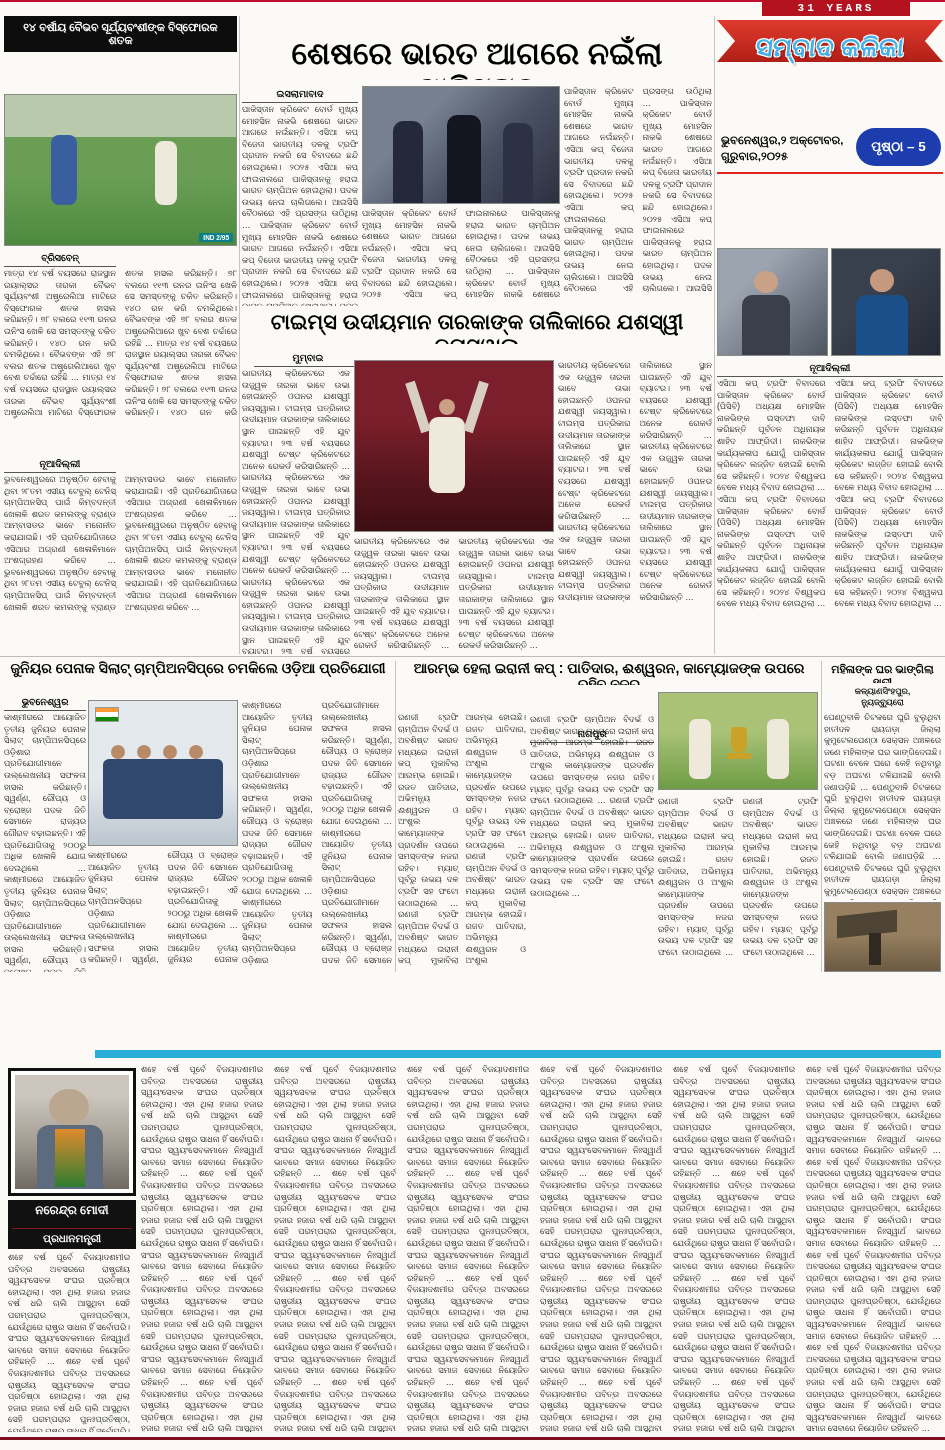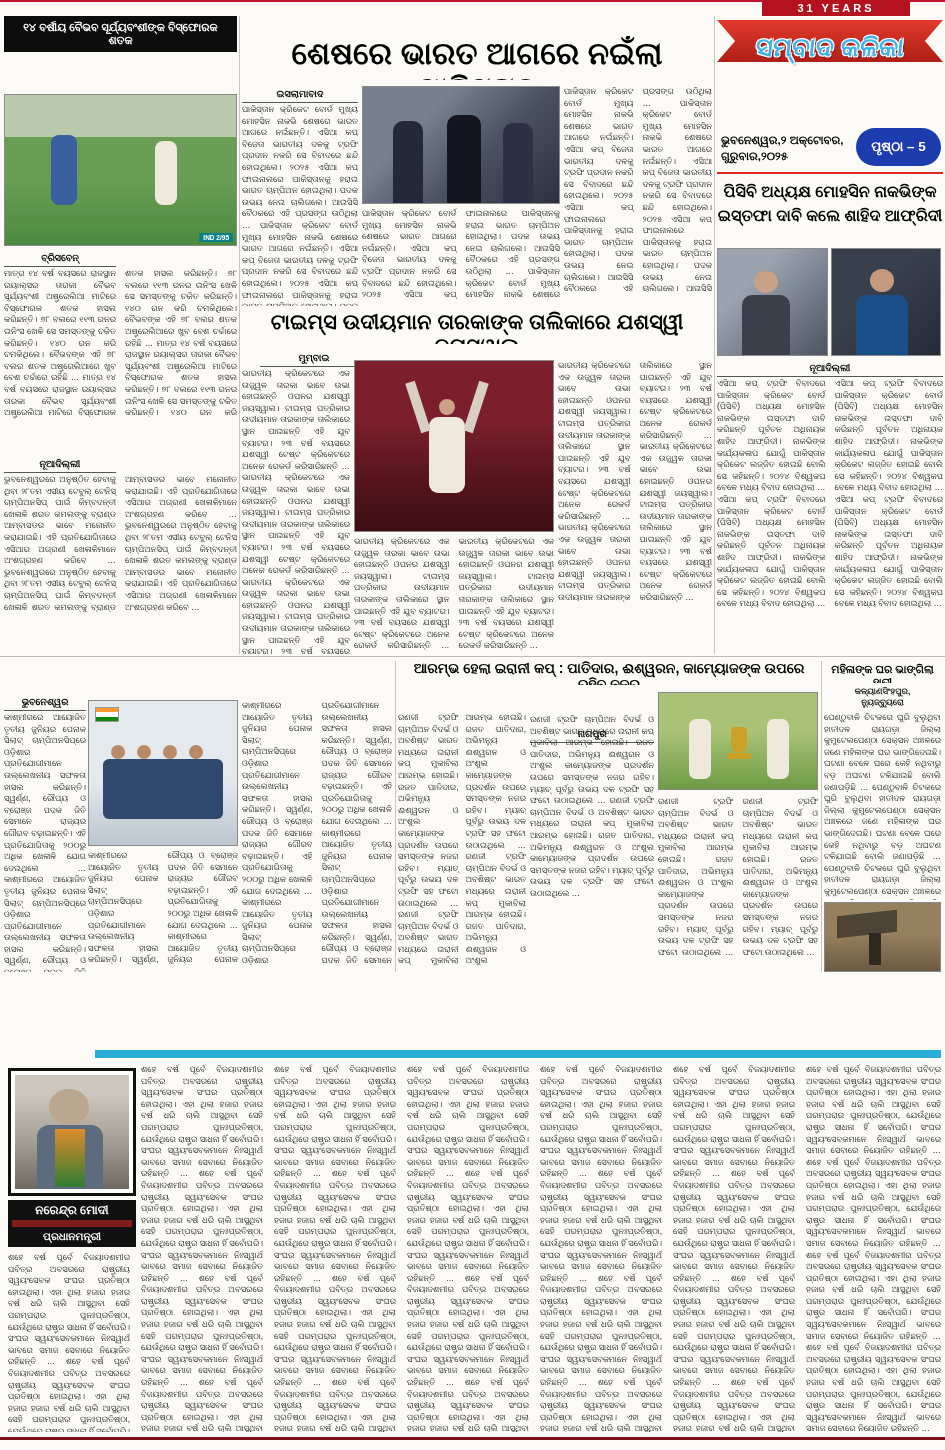--- a/index.html
+++ b/index.html
@@ -35,21 +35,21 @@
   .dateline { font-size:11.5px; font-weight:700; line-height:1.4; color:#000; }
   .badge { background:#1d3cae; border-radius:19px; color:#fff; font-weight:700; font-size:13.5px;
            display:flex; align-items:center; justify-content:center; }
   .red-rule { background:#e3251d; }
   .banner { border:5px solid #2fa12f; background:#d8edf7; display:flex; align-items:center; justify-content:center;
             font-weight:800; font-size:44px; letter-spacing:6px; color:#0a0a0a; overflow:hidden; }
   .cyan-bar { background:#29aed8; }
   .modi-frame { border:3px solid #111; background:#fff; padding:4px; }
   .modi-photo { width:100%; height:100%; background:linear-gradient(180deg,#cdc6be 0 18%,#a39c93 60%,#6f6962 100%); position:relative; }
   .modi-caption { background:#111; color:#fff; text-align:center; font-weight:700; padding:3px 4px 4px; }
-  .modi-caption .nm { font-size:12px; border-bottom:7px solid #7f1d1d; padding-bottom:3px; margin-bottom:3px; }
+  .modi-caption .nm { font-size:12px; border-bottom:1px solid #7f1d1d; padding-bottom:11px; margin-bottom:3px; }
   .modi-caption .rl { font-size:10.5px; }
   .bottom-rule { background:#7d0f1f; }
 </style>
 </head>
 <body>
 
 <div class="page">
 
   <div class="abs" style="left:0;top:6;width:945px;height:2px;background:#c01030;"></div>
 
@@ -72,57 +72,57 @@
   <div class="abs body" style="left:242px;top:104px;width:116px;height:202px;">ପାକିସ୍ତାନ କ୍ରିକେଟ ବୋର୍ଡ ମୁଖ୍ୟ ମୋହସିନ ନାକଭି ଶେଷରେ ଭାରତ ଆଗରେ ନଇଁଛନ୍ତି। ଏସିଆ କପ୍ ବିଜେତା ଭାରତୀୟ ଦଳକୁ ଟ୍ରଫି ପ୍ରଦାନ ନକରି ସେ ବିବାଦରେ ଛନ୍ଦି ହୋଇଥିଲେ। ୨୦୨୫ ଏସିଆ କପ୍ ଫାଇନାଲରେ ପାକିସ୍ତାନକୁ ହରାଇ ଭାରତ ଚାମ୍ପିଅନ ହୋଇଥିଲା। ପଦକ ଉଭୟ ନେଇ ଚାଲିଗଲେ। ଆଇସିସି ବୈଠକରେ ଏହି ପ୍ରସଙ୍ଗ ଉଠିଥିଲା … ପାକିସ୍ତାନ କ୍ରିକେଟ ବୋର୍ଡ ମୁଖ୍ୟ ମୋହସିନ ନାକଭି ଶେଷରେ ଭାରତ ଆଗରେ ନଇଁଛନ୍ତି। ଏସିଆ କପ୍ ବିଜେତା ଭାରତୀୟ ଦଳକୁ ଟ୍ରଫି ପ୍ରଦାନ ନକରି ସେ ବିବାଦରେ ଛନ୍ଦି ହୋଇଥିଲେ। ୨୦୨୫ ଏସିଆ କପ୍ ଫାଇନାଲରେ ପାକିସ୍ତାନକୁ ହରାଇ ଭାରତ ଚାମ୍ପିଅନ ହୋଇଥିଲା। ପଦକ ଉଭୟ ନେଇ ଚାଲିଗଲେ। ଆଇସିସି ବୈଠକରେ ଏହି ପ୍ରସଙ୍ଗ ଉଠିଥିଲା …</div>
   <div class="abs ph" style="left:362px;top:86px;width:198px;height:118px;background:linear-gradient(135deg,#76808f 0 30%,#4a5163 60%,#2c3140 100%);">
     <div class="figure" style="left:30px;top:34px;width:30px;height:84px;background:#23283a;border-radius:10px 10px 0 0;"></div>
     <div class="figure" style="left:84px;top:28px;width:34px;height:90px;background:#14161f;border-radius:10px 10px 0 0;"></div>
     <div class="figure" style="left:140px;top:36px;width:30px;height:82px;background:#2d3145;border-radius:10px 10px 0 0;"></div>
   </div>
   <div class="abs body c2" style="left:564px;top:86px;width:148px;height:220px;">ପାକିସ୍ତାନ କ୍ରିକେଟ ବୋର୍ଡ ମୁଖ୍ୟ ମୋହସିନ ନାକଭି ଶେଷରେ ଭାରତ ଆଗରେ ନଇଁଛନ୍ତି। ଏସିଆ କପ୍ ବିଜେତା ଭାରତୀୟ ଦଳକୁ ଟ୍ରଫି ପ୍ରଦାନ ନକରି ସେ ବିବାଦରେ ଛନ୍ଦି ହୋଇଥିଲେ। ୨୦୨୫ ଏସିଆ କପ୍ ଫାଇନାଲରେ ପାକିସ୍ତାନକୁ ହରାଇ ଭାରତ ଚାମ୍ପିଅନ ହୋଇଥିଲା। ପଦକ ଉଭୟ ନେଇ ଚାଲିଗଲେ। ଆଇସିସି ବୈଠକରେ ଏହି ପ୍ରସଙ୍ଗ ଉଠିଥିଲା … ପାକିସ୍ତାନ କ୍ରିକେଟ ବୋର୍ଡ ମୁଖ୍ୟ ମୋହସିନ ନାକଭି ଶେଷରେ ଭାରତ ଆଗରେ ନଇଁଛନ୍ତି। ଏସିଆ କପ୍ ବିଜେତା ଭାରତୀୟ ଦଳକୁ ଟ୍ରଫି ପ୍ରଦାନ ନକରି ସେ ବିବାଦରେ ଛନ୍ଦି ହୋଇଥିଲେ। ୨୦୨୫ ଏସିଆ କପ୍ ଫାଇନାଲରେ ପାକିସ୍ତାନକୁ ହରାଇ ଭାରତ ଚାମ୍ପିଅନ ହୋଇଥିଲା। ପଦକ ଉଭୟ ନେଇ ଚାଲିଗଲେ। ଆଇସିସି ବୈଠକରେ ଏହି ପ୍ରସଙ୍ଗ ଉଠିଥିଲା … ପାକିସ୍ତାନ କ୍ରିକେଟ ବୋର୍ଡ ମୁଖ୍ୟ ମୋହସିନ ନାକଭି ଶେଷରେ ଭାରତ ଆଗରେ ନଇଁଛନ୍ତି। ଏସିଆ କପ୍ ବିଜେତା ଭାରତୀୟ ଦଳକୁ ଟ୍ରଫି ପ୍ରଦାନ ନକରି ସେ ବିବାଦରେ ଛନ୍ଦି ହୋଇଥିଲେ। ୨୦୨୫ ଏସିଆ କପ୍ ଫାଇନାଲରେ ପାକିସ୍ତାନକୁ ହରାଇ ଭାରତ ଚାମ୍ପିଅନ ହୋଇଥିଲା। ପଦକ ଉଭୟ ନେଇ ଚାଲିଗଲେ। ଆଇସିସି ବୈଠକରେ ଏହି ପ୍ରସଙ୍ଗ ଉଠିଥିଲା …</div>
   <div class="abs body c2" style="left:362px;top:208px;width:198px;height:98px;">ପାକିସ୍ତାନ କ୍ରିକେଟ ବୋର୍ଡ ମୁଖ୍ୟ ମୋହସିନ ନାକଭି ଶେଷରେ ଭାରତ ଆଗରେ ନଇଁଛନ୍ତି। ଏସିଆ କପ୍ ବିଜେତା ଭାରତୀୟ ଦଳକୁ ଟ୍ରଫି ପ୍ରଦାନ ନକରି ସେ ବିବାଦରେ ଛନ୍ଦି ହୋଇଥିଲେ। ୨୦୨୫ ଏସିଆ କପ୍ ଫାଇନାଲରେ ପାକିସ୍ତାନକୁ ହରାଇ ଭାରତ ଚାମ୍ପିଅନ ହୋଇଥିଲା। ପଦକ ଉଭୟ ନେଇ ଚାଲିଗଲେ। ଆଇସିସି ବୈଠକରେ ଏହି ପ୍ରସଙ୍ଗ ଉଠିଥିଲା … ପାକିସ୍ତାନ କ୍ରିକେଟ ବୋର୍ଡ ମୁଖ୍ୟ ମୋହସିନ ନାକଭି ଶେଷରେ ଭାରତ ଆଗରେ ନଇଁଛନ୍ତି। ଏସିଆ କପ୍ ବିଜେତା ଭାରତୀୟ ଦଳକୁ ଟ୍ରଫି ପ୍ରଦାନ ନକରି ସେ ବିବାଦରେ ଛନ୍ଦି ହୋଇଥିଲେ। ୨୦୨୫ ଏସିଆ କପ୍ ଫାଇନାଲରେ ପାକିସ୍ତାନକୁ ହରାଇ ଭାରତ ଚାମ୍ପିଅନ ହୋଇଥିଲା। ପଦକ ଉଭୟ ନେଇ ଚାଲିଗଲେ। ଆଇସିସି ବୈଠକରେ ଏହି ପ୍ରସଙ୍ଗ ଉଠିଥିଲା …</div>
 
   <div class="abs hl" style="left:242px;top:310px;width:470px;height:34px;font-size:21px;">ଟାଇମ୍ସ ଉଦୀୟମାନ ତାରକାଙ୍କ ତାଲିକାରେ ଯଶସ୍ୱୀ ଜୟସ୍ୱାଲ</div>
-  <div class="abs byline" style="left:260px;top:352px;width:108px;">ମୁମ୍ବାଇ</div>
+  <div class="abs byline" style="left:254px;top:352px;width:108px;">ମୁମ୍ବାଇ</div>
   <div class="abs body" style="left:242px;top:368px;width:108px;height:286px;">ଭାରତୀୟ କ୍ରିକେଟରେ ଏକ ଉଜ୍ଜ୍ୱଳ ତାରକା ଭାବେ ଉଭା ହୋଇଛନ୍ତି ଓପନର ଯଶସ୍ୱୀ ଜୟସ୍ୱାଲ। ଟାଇମ୍ସ ପତ୍ରିକାର ଉଦୀୟମାନ ତାରକାଙ୍କ ତାଲିକାରେ ସ୍ଥାନ ପାଇଛନ୍ତି ଏହି ଯୁବ ବ୍ୟାଟର। ୨୩ ବର୍ଷ ବୟସରେ ଯଶସ୍ୱୀ ଟେଷ୍ଟ କ୍ରିକେଟରେ ଅନେକ ରେକର୍ଡ କରିସାରିଛନ୍ତି … ଭାରତୀୟ କ୍ରିକେଟରେ ଏକ ଉଜ୍ଜ୍ୱଳ ତାରକା ଭାବେ ଉଭା ହୋଇଛନ୍ତି ଓପନର ଯଶସ୍ୱୀ ଜୟସ୍ୱାଲ। ଟାଇମ୍ସ ପତ୍ରିକାର ଉଦୀୟମାନ ତାରକାଙ୍କ ତାଲିକାରେ ସ୍ଥାନ ପାଇଛନ୍ତି ଏହି ଯୁବ ବ୍ୟାଟର। ୨୩ ବର୍ଷ ବୟସରେ ଯଶସ୍ୱୀ ଟେଷ୍ଟ କ୍ରିକେଟରେ ଅନେକ ରେକର୍ଡ କରିସାରିଛନ୍ତି … ଭାରତୀୟ କ୍ରିକେଟରେ ଏକ ଉଜ୍ଜ୍ୱଳ ତାରକା ଭାବେ ଉଭା ହୋଇଛନ୍ତି ଓପନର ଯଶସ୍ୱୀ ଜୟସ୍ୱାଲ। ଟାଇମ୍ସ ପତ୍ରିକାର ଉଦୀୟମାନ ତାରକାଙ୍କ ତାଲିକାରେ ସ୍ଥାନ ପାଇଛନ୍ତି ଏହି ଯୁବ ବ୍ୟାଟର। ୨୩ ବର୍ଷ ବୟସରେ ଯଶସ୍ୱୀ ଟେଷ୍ଟ କ୍ରିକେଟରେ ଅନେକ ରେକର୍ଡ କରିସାରିଛନ୍ତି …</div>
   <div class="abs ph" style="left:354px;top:360px;width:200px;height:172px;background:linear-gradient(180deg,#7a1f2b 0 35%,#57151d 70%,#3c0e13 100%);">
     <div class="figure" style="left:84px;top:38px;width:16px;height:16px;border-radius:50%;background:#caa186;"></div>
     <div class="figure" style="left:74px;top:56px;width:36px;height:76px;border-radius:9px;"></div>
     <div class="figure" style="left:58px;top:20px;width:10px;height:52px;background:#d8cfc2;transform:rotate(-18deg);"></div>
     <div class="figure" style="left:116px;top:20px;width:10px;height:52px;background:#d8cfc2;transform:rotate(18deg);"></div>
   </div>
   <div class="abs body c2" style="left:558px;top:360px;width:154px;height:294px;">ଭାରତୀୟ କ୍ରିକେଟରେ ଏକ ଉଜ୍ଜ୍ୱଳ ତାରକା ଭାବେ ଉଭା ହୋଇଛନ୍ତି ଓପନର ଯଶସ୍ୱୀ ଜୟସ୍ୱାଲ। ଟାଇମ୍ସ ପତ୍ରିକାର ଉଦୀୟମାନ ତାରକାଙ୍କ ତାଲିକାରେ ସ୍ଥାନ ପାଇଛନ୍ତି ଏହି ଯୁବ ବ୍ୟାଟର। ୨୩ ବର୍ଷ ବୟସରେ ଯଶସ୍ୱୀ ଟେଷ୍ଟ କ୍ରିକେଟରେ ଅନେକ ରେକର୍ଡ କରିସାରିଛନ୍ତି … ଭାରତୀୟ କ୍ରିକେଟରେ ଏକ ଉଜ୍ଜ୍ୱଳ ତାରକା ଭାବେ ଉଭା ହୋଇଛନ୍ତି ଓପନର ଯଶସ୍ୱୀ ଜୟସ୍ୱାଲ। ଟାଇମ୍ସ ପତ୍ରିକାର ଉଦୀୟମାନ ତାରକାଙ୍କ ତାଲିକାରେ ସ୍ଥାନ ପାଇଛନ୍ତି ଏହି ଯୁବ ବ୍ୟାଟର। ୨୩ ବର୍ଷ ବୟସରେ ଯଶସ୍ୱୀ ଟେଷ୍ଟ କ୍ରିକେଟରେ ଅନେକ ରେକର୍ଡ କରିସାରିଛନ୍ତି … ଭାରତୀୟ କ୍ରିକେଟରେ ଏକ ଉଜ୍ଜ୍ୱଳ ତାରକା ଭାବେ ଉଭା ହୋଇଛନ୍ତି ଓପନର ଯଶସ୍ୱୀ ଜୟସ୍ୱାଲ। ଟାଇମ୍ସ ପତ୍ରିକାର ଉଦୀୟମାନ ତାରକାଙ୍କ ତାଲିକାରେ ସ୍ଥାନ ପାଇଛନ୍ତି ଏହି ଯୁବ ବ୍ୟାଟର। ୨୩ ବର୍ଷ ବୟସରେ ଯଶସ୍ୱୀ ଟେଷ୍ଟ କ୍ରିକେଟରେ ଅନେକ ରେକର୍ଡ କରିସାରିଛନ୍ତି …</div>
   <div class="abs body c2" style="left:354px;top:536px;width:200px;height:118px;">ଭାରତୀୟ କ୍ରିକେଟରେ ଏକ ଉଜ୍ଜ୍ୱଳ ତାରକା ଭାବେ ଉଭା ହୋଇଛନ୍ତି ଓପନର ଯଶସ୍ୱୀ ଜୟସ୍ୱାଲ। ଟାଇମ୍ସ ପତ୍ରିକାର ଉଦୀୟମାନ ତାରକାଙ୍କ ତାଲିକାରେ ସ୍ଥାନ ପାଇଛନ୍ତି ଏହି ଯୁବ ବ୍ୟାଟର। ୨୩ ବର୍ଷ ବୟସରେ ଯଶସ୍ୱୀ ଟେଷ୍ଟ କ୍ରିକେଟରେ ଅନେକ ରେକର୍ଡ କରିସାରିଛନ୍ତି … ଭାରତୀୟ କ୍ରିକେଟରେ ଏକ ଉଜ୍ଜ୍ୱଳ ତାରକା ଭାବେ ଉଭା ହୋଇଛନ୍ତି ଓପନର ଯଶସ୍ୱୀ ଜୟସ୍ୱାଲ। ଟାଇମ୍ସ ପତ୍ରିକାର ଉଦୀୟମାନ ତାରକାଙ୍କ ତାଲିକାରେ ସ୍ଥାନ ପାଇଛନ୍ତି ଏହି ଯୁବ ବ୍ୟାଟର। ୨୩ ବର୍ଷ ବୟସରେ ଯଶସ୍ୱୀ ଟେଷ୍ଟ କ୍ରିକେଟରେ ଅନେକ ରେକର୍ଡ କରିସାରିଛନ୍ତି …</div>
 
   <div class="abs rule-v" style="left:714px;top:16px;height:638px;"></div>
 
-  <div class="abs years-bar" style="left:762px;top:0;width:148px;height:16px;">31 YEARS</div>
+  <div class="abs years-bar" style="left:762px;top:0;width:148px;height:16px;font-family:Liberation Mono, monospace;">31 YEARS</div>
   <div class="abs ribbon" style="left:717px;top:20px;width:226px;height:42px;"></div>
   <div class="abs logo-script" style="left:717px;top:32px;width:226px;">ସମ୍ବାଦ କଳିକା</div>
   <div class="abs dateline" style="left:721px;top:132px;width:132px;">
     <div>ଭୁବନେଶ୍ୱର,୨ ଅକ୍ଟୋବର,</div>
     <div>ଗୁରୁବାର,୨୦୨୫</div>
   </div>
   <div class="abs badge" style="left:856px;top:128px;width:85px;height:38px;">ପୃଷ୍ଠା – 5</div>
   <div class="abs red-rule" style="left:717px;top:172px;width:226px;height:2px;"></div>
 
-  <div class="abs hl" style="left:717px;top:180px;width:226px;height:64px;font-size:16px;line-height:1.5;">ପିସିବି ଅଧ୍ୟକ୍ଷ ମୋହସିନ ନାକଭିଙ୍କ ଇସ୍ତଫା ଦାବି କଲେ ଶାହିଦ ଆଫ୍ରିଦୀ</div>
   <div class="abs ph" style="left:717px;top:248px;width:111px;height:108px;background:linear-gradient(135deg,#9aa3ae 0 30%,#6d7682 70%,#4d545e 100%);">
     <div class="figure" style="left:36px;top:22px;width:24px;height:22px;border-radius:50%;background:#c9a186;"></div>
     <div class="figure" style="left:24px;top:46px;width:48px;height:62px;background:#3a3f4a;border-radius:10px 10px 0 0;"></div>
   </div>
   <div class="abs ph" style="left:831px;top:248px;width:110px;height:108px;background:linear-gradient(135deg,#39404d 0 40%,#252b36 100%);">
     <div class="figure" style="left:38px;top:20px;width:24px;height:23px;border-radius:50%;background:#c4997e;"></div>
     <div class="figure" style="left:24px;top:46px;width:52px;height:62px;background:#1a4f8a;border-radius:10px 10px 0 0;"></div>
   </div>
   <div class="abs byline" style="left:717px;top:362px;width:226px;">ନୂଆଦିଲ୍ଲୀ</div>
   <div class="abs body c2" style="left:717px;top:378px;width:226px;height:276px;">ଏସିଆ କପ୍ ଟ୍ରଫି ବିବାଦରେ ପାକିସ୍ତାନ କ୍ରିକେଟ ବୋର୍ଡ (ପିସିବି) ଅଧ୍ୟକ୍ଷ ମୋହସିନ ନାକଭିଙ୍କ ଇସ୍ତଫା ଦାବି କରିଛନ୍ତି ପୂର୍ବତନ ଅଧିନାୟକ ଶାହିଦ ଆଫ୍ରିଦୀ। ନାକଭିଙ୍କ କାର୍ଯ୍ୟକଳାପ ଯୋଗୁଁ ପାକିସ୍ତାନ କ୍ରିକେଟ ଲଜ୍ଜିତ ହୋଇଛି ବୋଲି ସେ କହିଛନ୍ତି। ୨୦୨୪ ବିଶ୍ୱକପ ବେଳେ ମଧ୍ୟ ବିବାଦ ହୋଇଥିଲା … ଏସିଆ କପ୍ ଟ୍ରଫି ବିବାଦରେ ପାକିସ୍ତାନ କ୍ରିକେଟ ବୋର୍ଡ (ପିସିବି) ଅଧ୍ୟକ୍ଷ ମୋହସିନ ନାକଭିଙ୍କ ଇସ୍ତଫା ଦାବି କରିଛନ୍ତି ପୂର୍ବତନ ଅଧିନାୟକ ଶାହିଦ ଆଫ୍ରିଦୀ। ନାକଭିଙ୍କ କାର୍ଯ୍ୟକଳାପ ଯୋଗୁଁ ପାକିସ୍ତାନ କ୍ରିକେଟ ଲଜ୍ଜିତ ହୋଇଛି ବୋଲି ସେ କହିଛନ୍ତି। ୨୦୨୪ ବିଶ୍ୱକପ ବେଳେ ମଧ୍ୟ ବିବାଦ ହୋଇଥିଲା … ଏସିଆ କପ୍ ଟ୍ରଫି ବିବାଦରେ ପାକିସ୍ତାନ କ୍ରିକେଟ ବୋର୍ଡ (ପିସିବି) ଅଧ୍ୟକ୍ଷ ମୋହସିନ ନାକଭିଙ୍କ ଇସ୍ତଫା ଦାବି କରିଛନ୍ତି ପୂର୍ବତନ ଅଧିନାୟକ ଶାହିଦ ଆଫ୍ରିଦୀ। ନାକଭିଙ୍କ କାର୍ଯ୍ୟକଳାପ ଯୋଗୁଁ ପାକିସ୍ତାନ କ୍ରିକେଟ ଲଜ୍ଜିତ ହୋଇଛି ବୋଲି ସେ କହିଛନ୍ତି। ୨୦୨୪ ବିଶ୍ୱକପ ବେଳେ ମଧ୍ୟ ବିବାଦ ହୋଇଥିଲା … ଏସିଆ କପ୍ ଟ୍ରଫି ବିବାଦରେ ପାକିସ୍ତାନ କ୍ରିକେଟ ବୋର୍ଡ (ପିସିବି) ଅଧ୍ୟକ୍ଷ ମୋହସିନ ନାକଭିଙ୍କ ଇସ୍ତଫା ଦାବି କରିଛନ୍ତି ପୂର୍ବତନ ଅଧିନାୟକ ଶାହିଦ ଆଫ୍ରିଦୀ। ନାକଭିଙ୍କ କାର୍ଯ୍ୟକଳାପ ଯୋଗୁଁ ପାକିସ୍ତାନ କ୍ରିକେଟ ଲଜ୍ଜିତ ହୋଇଛି ବୋଲି ସେ କହିଛନ୍ତି। ୨୦୨୪ ବିଶ୍ୱକପ ବେଳେ ମଧ୍ୟ ବିବାଦ ହୋଇଥିଲା …</div>
 
   <div class="abs rule-h" style="left:0;top:656px;width:945px;"></div>
 
+  <div class="abs hl" style="left:4px;top:661px;width:388px;height:24px;font-size:14px;">ଜୁନିୟର ପେନାକ ସିଲାଟ୍ ଚାମ୍ପିଅନସିପ୍‌ରେ ଚମକିଲେ ଓଡ଼ିଆ ପ୍ରତିଯୋଗୀ</div>
   <div class="abs byline" style="left:4px;top:696px;width:82px;">ଭୁବନେଶ୍ୱର</div>
   <div class="abs ph" style="left:88px;top:700px;width:150px;height:146px;background:linear-gradient(180deg,#e4e9ee 0 55%,#bcc6cf 100%);">
     <div class="flag"></div>
     <div class="figure" style="left:14px;top:58px;width:120px;height:60px;background:#31486e;border-radius:6px;"></div>
     <div class="figure" style="left:22px;top:44px;width:14px;height:14px;border-radius:50%;background:#b98a68;"></div>
     <div class="figure" style="left:48px;top:44px;width:14px;height:14px;border-radius:50%;background:#b98a68;"></div>
     <div class="figure" style="left:74px;top:44px;width:14px;height:14px;border-radius:50%;background:#b98a68;"></div>
     <div class="figure" style="left:100px;top:44px;width:14px;height:14px;border-radius:50%;background:#b98a68;"></div>
   </div>
   <div class="abs body" style="left:4px;top:712px;width:82px;height:260px;">କାଶ୍ମୀରରେ ଆୟୋଜିତ ତୃତୀୟ ଜୁନିୟର ପେନାକ ସିଲାଟ୍ ଚାମ୍ପିଅନସିପ୍‌ରେ ଓଡ଼ିଶାର ପ୍ରତିଯୋଗୀମାନେ ଉଲ୍ଲେଖନୀୟ ସଫଳତା ହାସଲ କରିଛନ୍ତି। ସ୍ୱର୍ଣ୍ଣ, ରୌପ୍ୟ ଓ ବ୍ରୋଞ୍ଜ ପଦକ ଜିତି ସେମାନେ ରାଜ୍ୟର ଗୌରବ ବଢ଼ାଇଛନ୍ତି। ଏହି ପ୍ରତିଯୋଗିତାକୁ ୨୦୦ରୁ ଅଧିକ ଖେଳାଳି ଯୋଗ ଦେଇଥିଲେ … କାଶ୍ମୀରରେ ଆୟୋଜିତ ତୃତୀୟ ଜୁନିୟର ପେନାକ ସିଲାଟ୍ ଚାମ୍ପିଅନସିପ୍‌ରେ ଓଡ଼ିଶାର ପ୍ରତିଯୋଗୀମାନେ ଉଲ୍ଲେଖନୀୟ ସଫଳତା ହାସଲ କରିଛନ୍ତି। ସ୍ୱର୍ଣ୍ଣ, ରୌପ୍ୟ ଓ ବ୍ରୋଞ୍ଜ ପଦକ ଜିତି ସେମାନେ ରାଜ୍ୟର ଗୌରବ ବଢ଼ାଇଛନ୍ତି। ଏହି ପ୍ରତିଯୋଗିତାକୁ ୨୦୦ରୁ ଅଧିକ ଖେଳାଳି ଯୋଗ ଦେଇଥିଲେ …</div>

